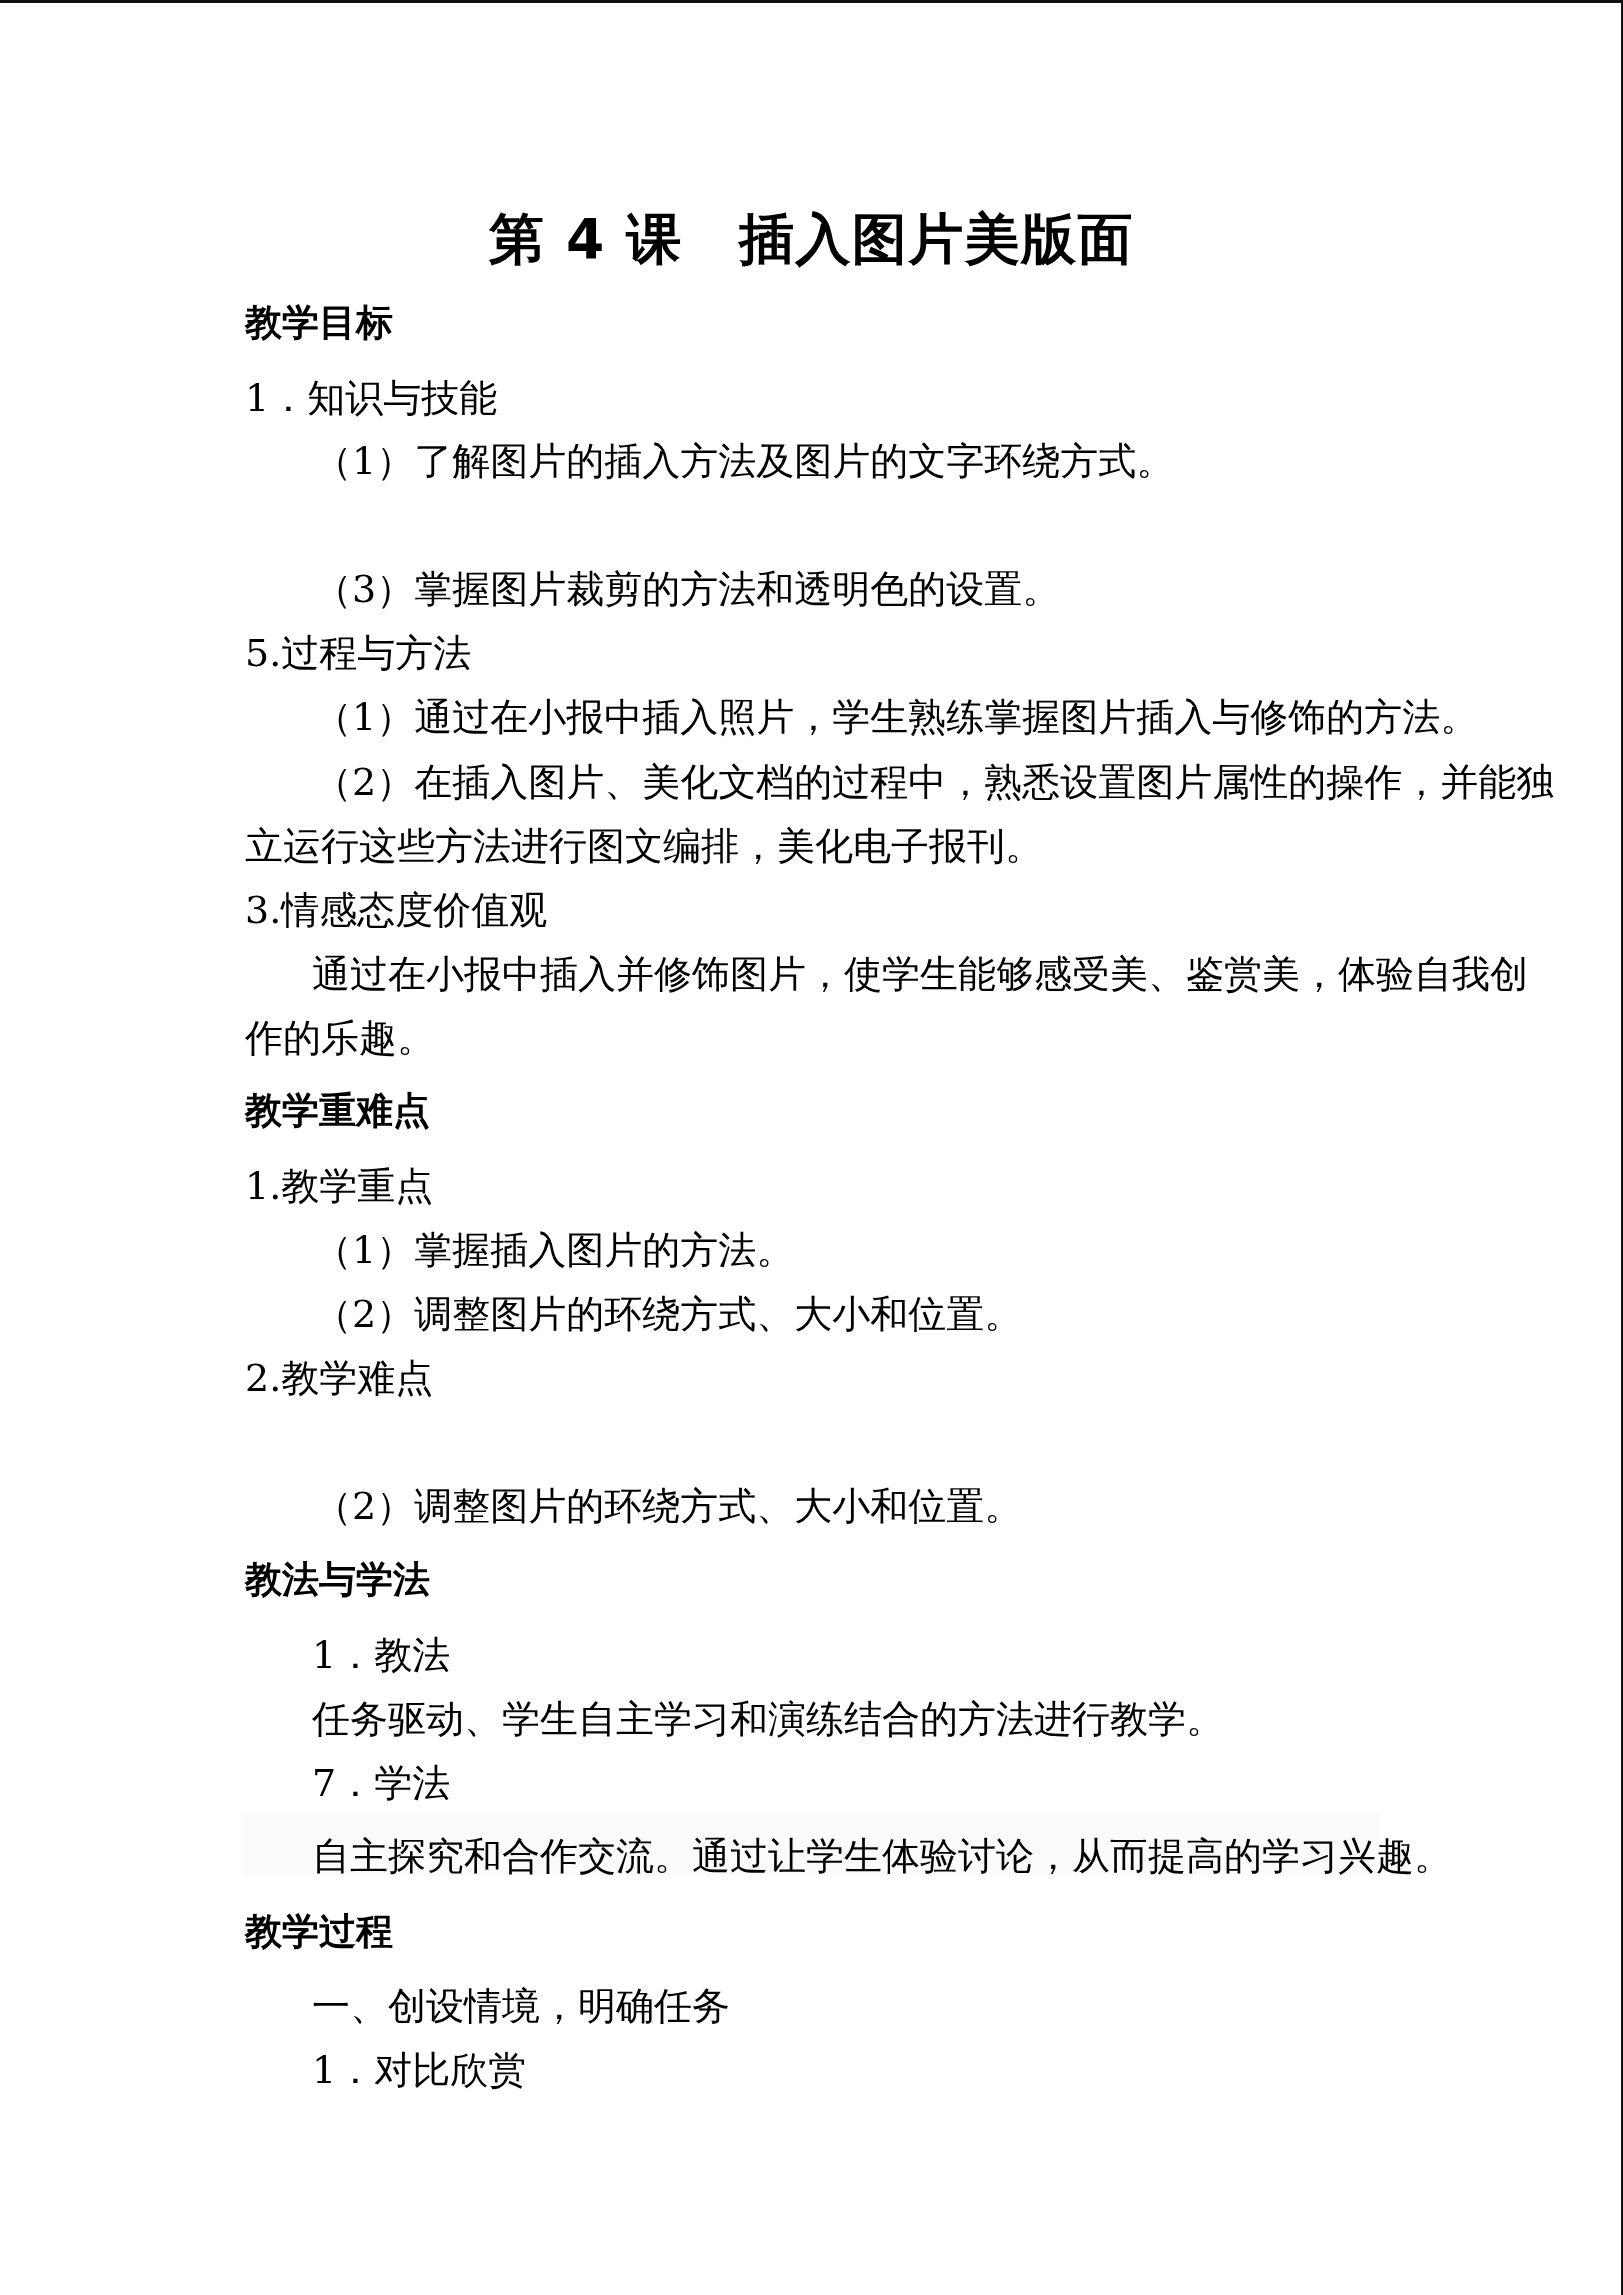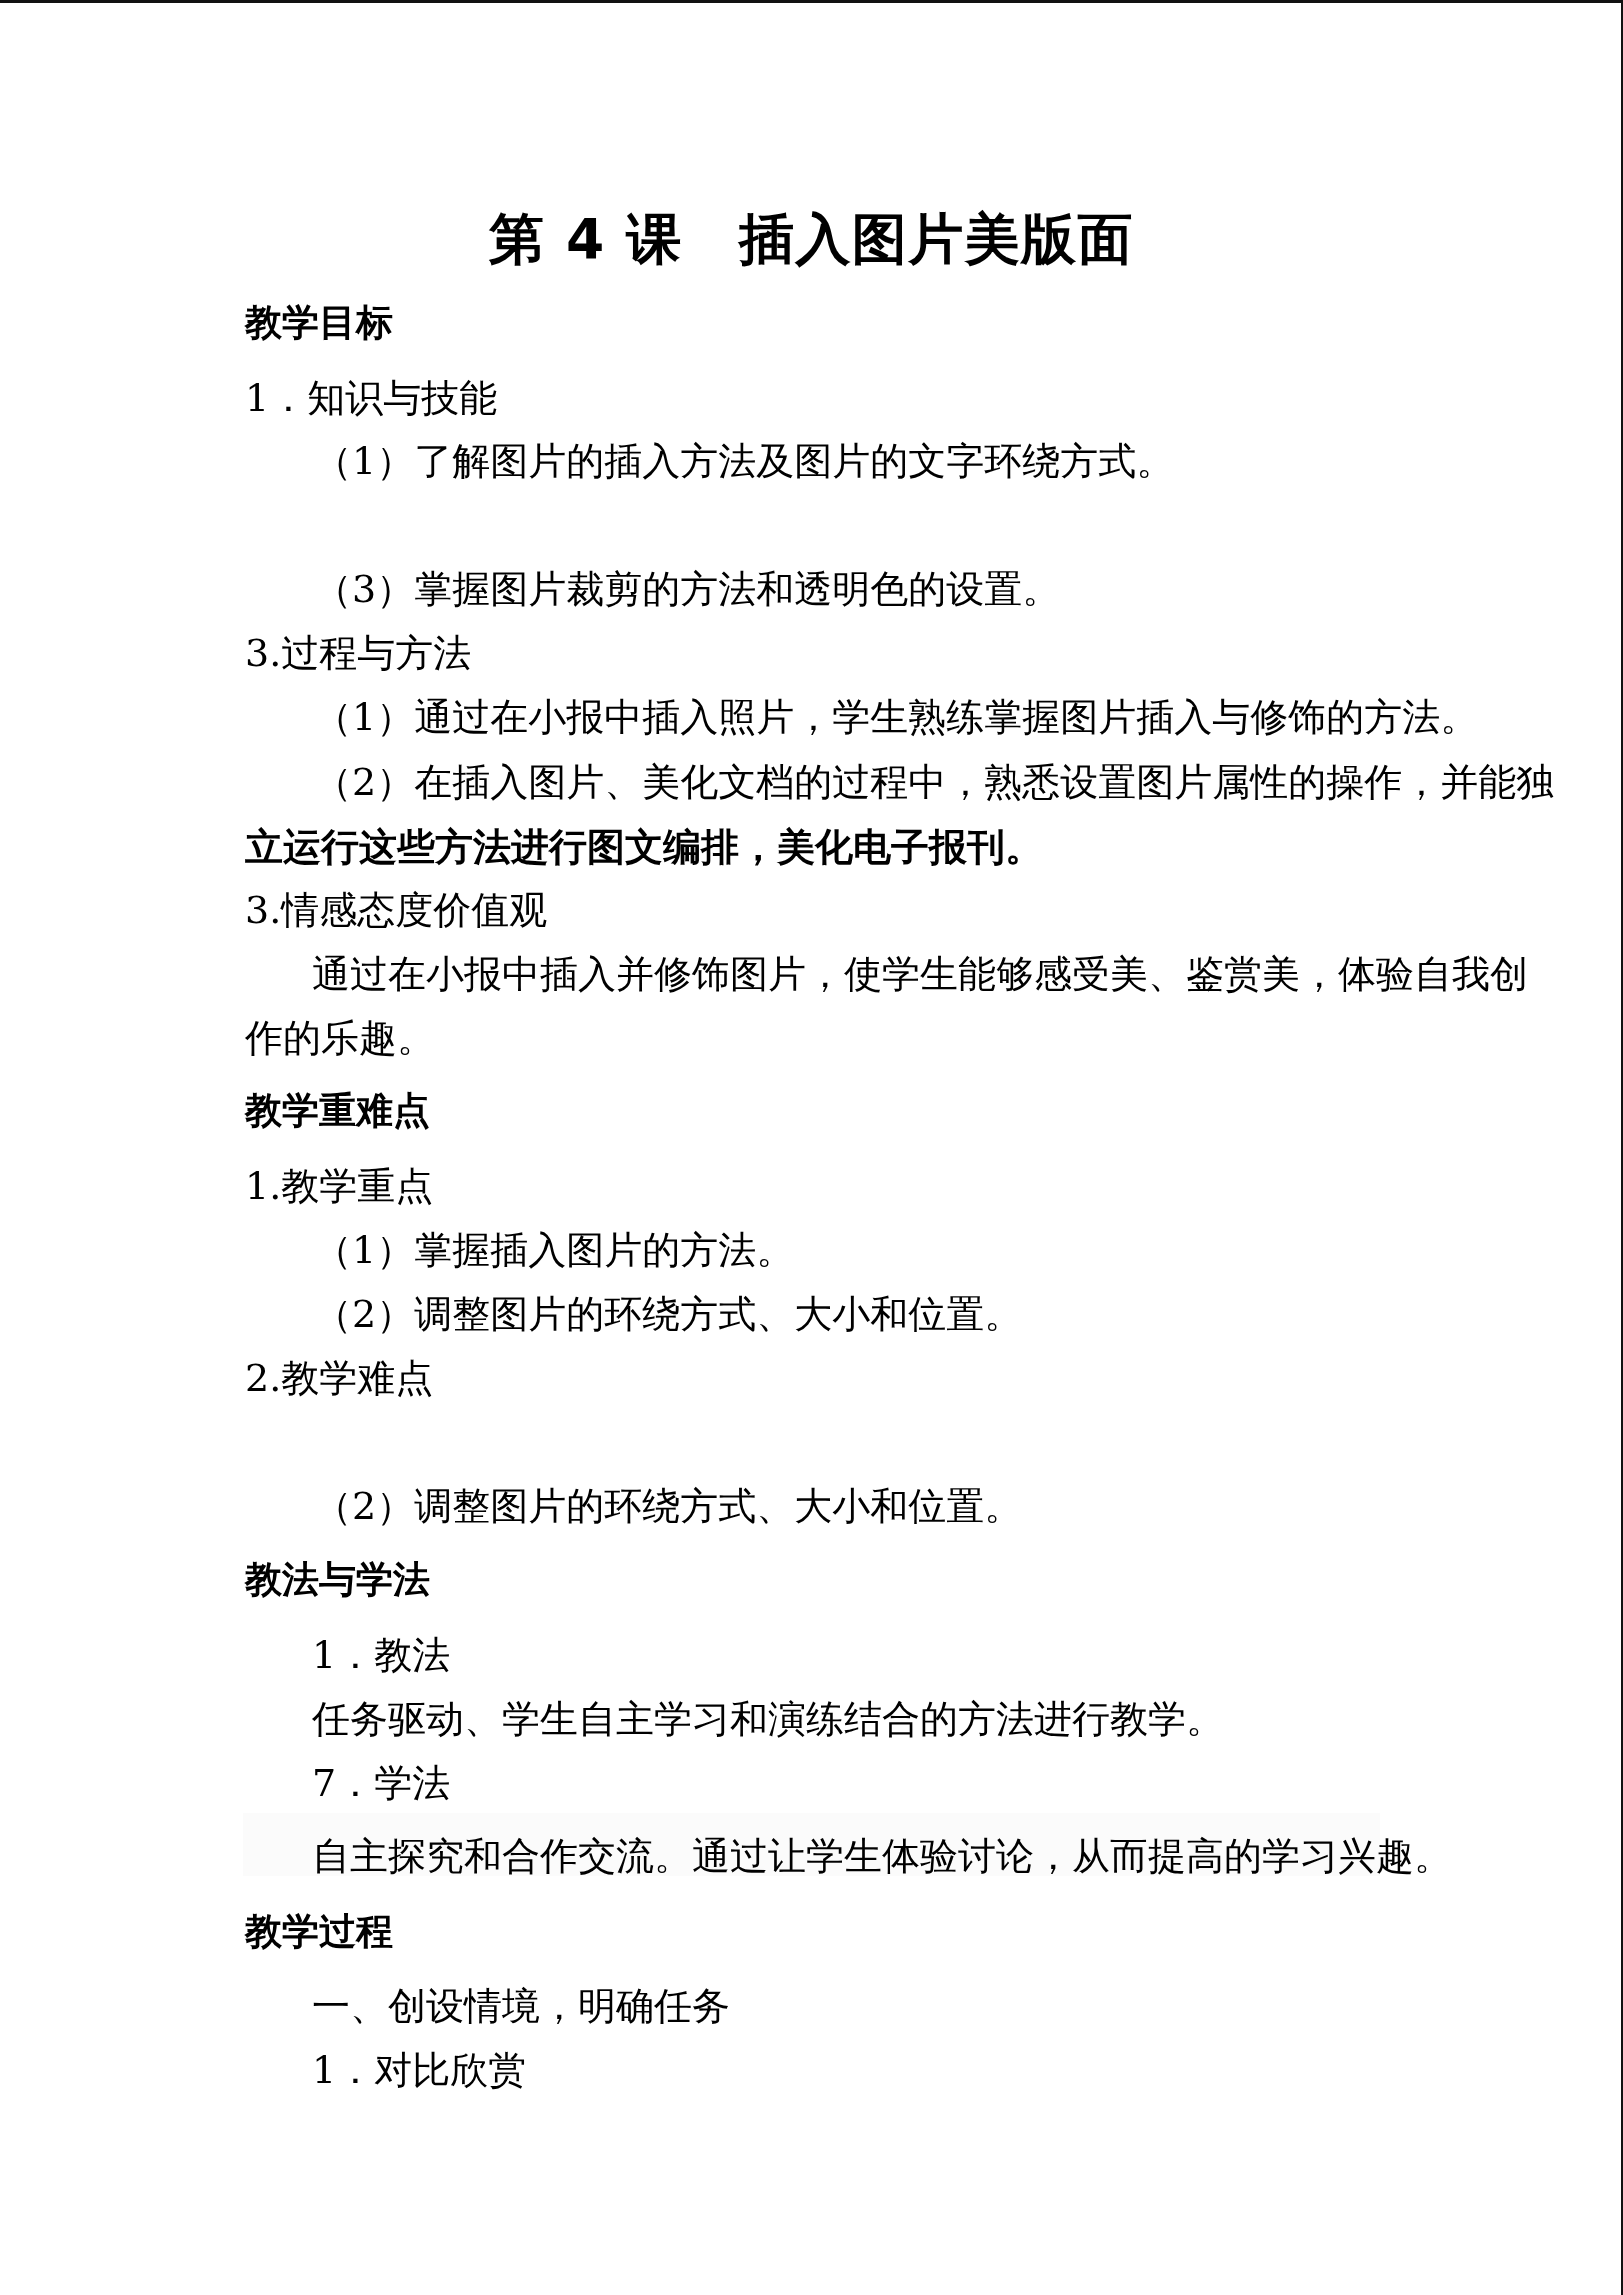--- a/index.html
+++ b/index.html
@@ -74,24 +74,24 @@
 <div class="page">
 
   <div class="title">第 4 课　插入图片美版面</div>
 
   <div class="heading" style="top:299px;">教学目标</div>
 
   <div class="line" style="top:378px;">1．知识与技能</div>
   <div class="line indent1" style="top:441px;">（1）了解图片的插入方法及图片的文字环绕方式。</div>
   <div class="line indent1" style="top:569px;">（3）掌握图片裁剪的方法和透明色的设置。</div>
 
-  <div class="line" style="top:633px;">3.过程与方法</div>
+  <div class="line" style="top:633px;">5.过程与方法</div>
   <div class="line indent1" style="top:697px;">（1）通过在小报中插入照片，学生熟练掌握图片插入与修饰的方法。</div>
   <div class="line indent1" style="top:762px;">（2）在插入图片、美化文档的过程中，熟悉设置图片属性的操作，并能独</div>
-  <div class="line" style="top:826px;font-weight:bold;">立运行这些方法进行图文编排，美化电子报刊。</div>
+  <div class="line" style="top:826px;">立运行这些方法进行图文编排，美化电子报刊。</div>
 
   <div class="line" style="top:890px;text-align:right;">3.情感态度价值观</div>
   <div class="line indent-para" style="top:954px;">通过在小报中插入并修饰图片，使学生能够感受美、鉴赏美，体验自我创</div>
   <div class="line" style="top:1018px;">作的乐趣。</div>
 
   <div class="heading" style="top:1087px;">教学重难点</div>
 
   <div class="line" style="top:1166px;">1.教学重点</div>
   <div class="line indent1" style="top:1230px;">（1）掌握插入图片的方法。</div>
   <div class="line indent1" style="top:1294px;">（2）调整图片的环绕方式、大小和位置。</div>

